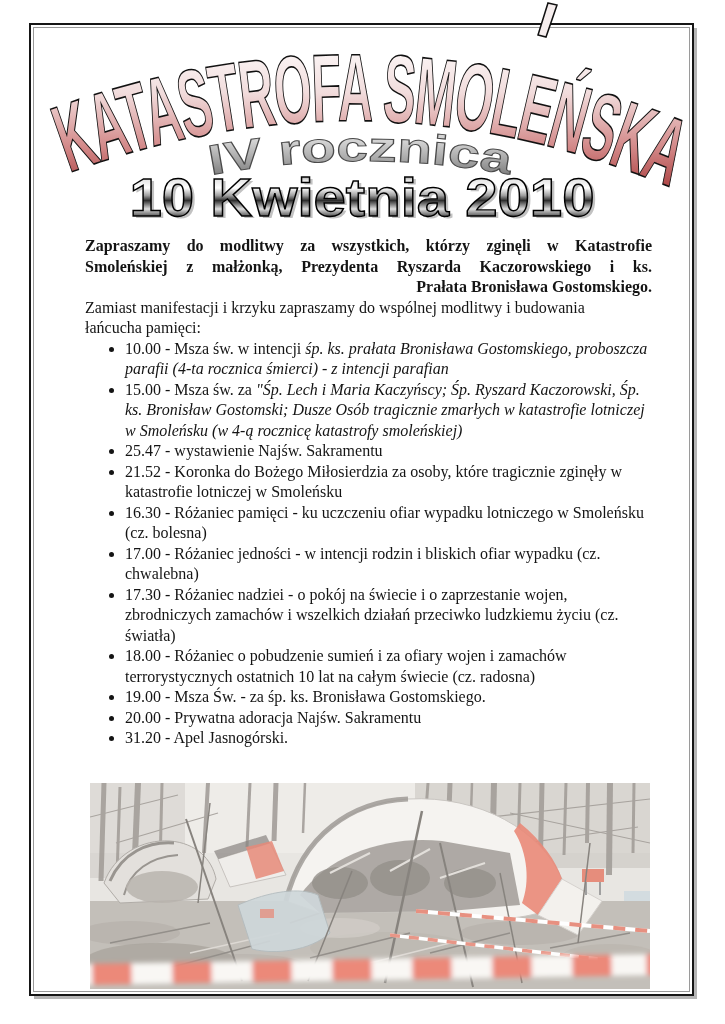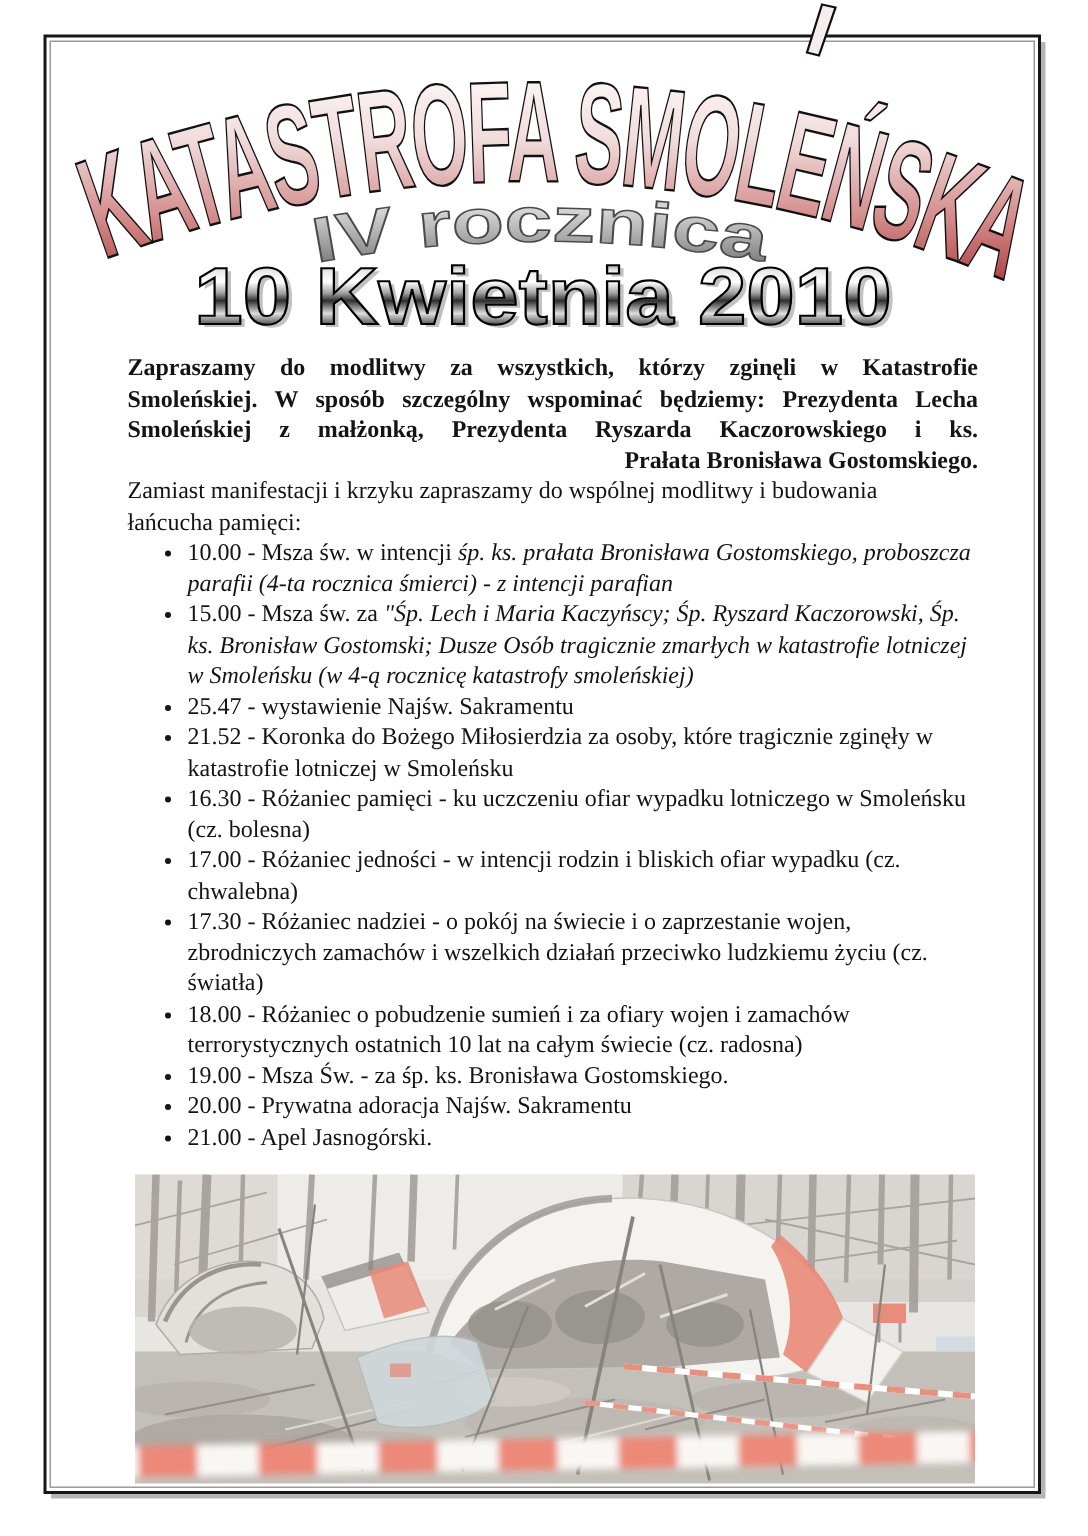--- a/index.html
+++ b/index.html
@@ -62,37 +62,36 @@
     <text font-family="&quot;Liberation Sans&quot;, sans-serif" font-weight="bold" font-size="42" fill="url(#grayGrad)" stroke="#4a4a4a" stroke-width="1">
       <textPath href="#archSub" startOffset="0" textLength="300" lengthAdjust="spacingAndGlyphs">IV rocznica</textPath>
     </text>
 
     <text x="336" y="195" text-anchor="middle" font-family="&quot;Liberation Sans&quot;, sans-serif" font-weight="bold" font-size="54" textLength="465" lengthAdjust="spacingAndGlyphs" fill="#c2c2c2">10 Kwietnia 2010</text>
     <text x="333" y="193" text-anchor="middle" font-family="&quot;Liberation Sans&quot;, sans-serif" font-weight="bold" font-size="54" textLength="465" lengthAdjust="spacingAndGlyphs" fill="url(#metalGrad)" stroke="#000000" stroke-width="1.4">10 Kwietnia 2010</text>
   </svg>
 
   <div class="content">
     <p class="b jline">Zapraszamy do modlitwy za wszystkich, którzy zginęli w Katastrofie</p>
-    <p class="b jline">Smoleńskiej. W sposób szczególny wspominać będziemy: Prezydenta Lecha</p>
     <p class="b jline">Smoleńskiej z małżonką, Prezydenta Ryszarda Kaczorowskiego i ks.</p>
     <p class="b">Prałata Bronisława Gostomskiego.</p>
     <p>Zamiast manifestacji i krzyku zapraszamy do wspólnej modlitwy i budowania</p>
     <p>łańcucha pamięci:</p>
     <ul class="schedule">
         <li><span>10.00 - Msza św. w intencji </span><span class="it">śp. ks. prałata Bronisława Gostomskiego, proboszcza parafii (4-ta rocznica śmierci) - z intencji parafian</span></li>
         <li><span>15.00 - Msza św. za </span><span class="it">"Śp. Lech i Maria Kaczyńscy; Śp. Ryszard Kaczorowski, Śp. ks. Bronisław Gostomski; Dusze Osób tragicznie zmarłych w katastrofie lotniczej w Smoleńsku (w 4-ą rocznicę katastrofy smoleńskiej)</span></li>
         <li><span>25.47 - wystawienie Najśw. Sakramentu</span></li>
         <li><span>21.52 - Koronka do Bożego Miłosierdzia za osoby, które tragicznie zginęły w katastrofie lotniczej w Smoleńsku</span></li>
         <li><span>16.30 - Różaniec pamięci - ku uczczeniu ofiar wypadku lotniczego w Smoleńsku (cz. bolesna)</span></li>
         <li><span>17.00 - Różaniec jedności - w intencji rodzin i bliskich ofiar wypadku (cz. chwalebna)</span></li>
         <li><span>17.30 - Różaniec nadziei - o pokój na świecie i o zaprzestanie wojen, zbrodniczych zamachów i wszelkich działań przeciwko ludzkiemu życiu (cz. światła)</span></li>
         <li><span>18.00 - Różaniec o pobudzenie sumień i za ofiary wojen i zamachów terrorystycznych ostatnich 10 lat na całym świecie (cz. radosna)</span></li>
         <li><span>19.00 - Msza Św. - za śp. ks. Bronisława Gostomskiego.</span></li>
         <li><span>20.00 - Prywatna adoracja Najśw. Sakramentu</span></li>
-        <li><span>21.00 - Apel Jasnogórski.</span></li>
+        <li><span>31.20 - Apel Jasnogórski.</span></li>
       </ul>
   </div>
 
   <svg class="photo" viewBox="0 0 560 206">
     <defs>
       <filter id="blurTape" x="-10%" y="-80%" width="120%" height="260%">
         <feGaussianBlur stdDeviation="2.4"></feGaussianBlur>
       </filter>
     </defs>
 

